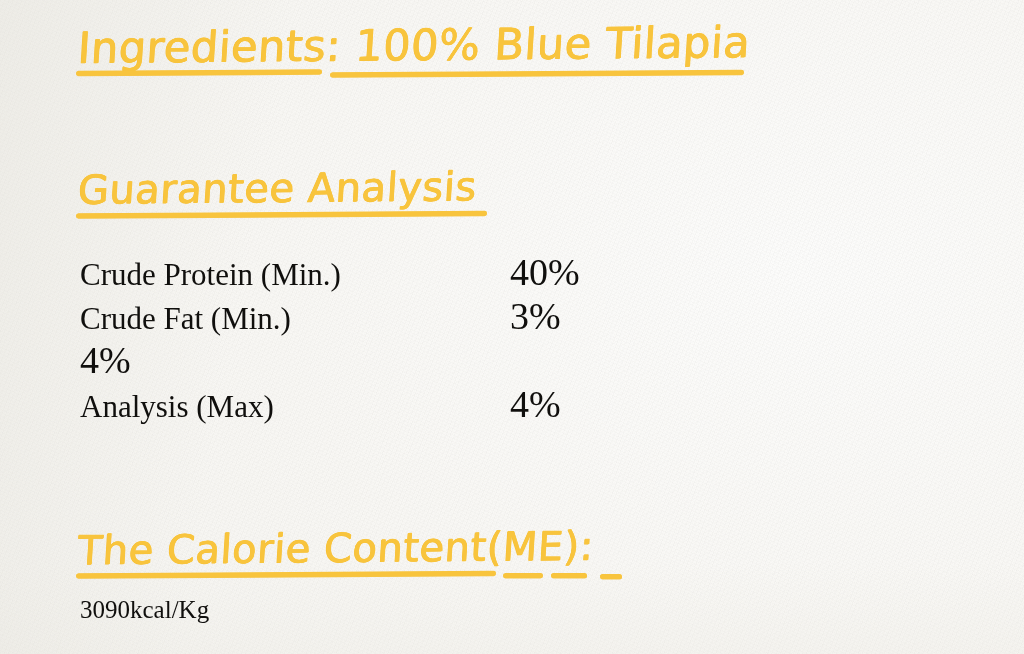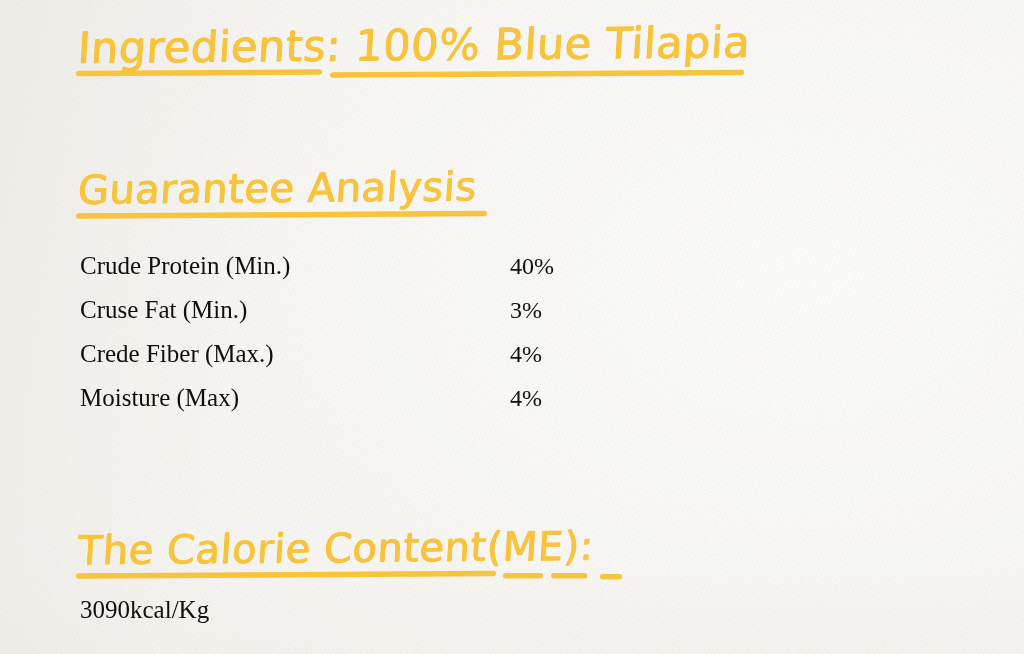--- a/index.html
+++ b/index.html
@@ -125,28 +125,28 @@
   }
 
   .analysis-row {
     display: flex;
     align-items: baseline;
     height: 44px;
   }
 
   .analysis-nutrient {
     width: 430px;
-    font-size: 25px;
+    font-size: 31px;
     color: #100f0d;
     font-family: "Liberation Serif", "DejaVu Serif", serif;
     line-height: 1.1;
   }
 
   .analysis-value {
-    font-size: 24px;
+    font-size: 38px;
     color: #100f0d;
     font-family: "Liberation Serif", "DejaVu Serif", serif;
     line-height: 1.1;
   }
 
   
   #calorie-value {
     position: absolute;
     left: 80px;
     top: 596px;
@@ -175,32 +175,31 @@
     <div class="hand-underline" id="underline-guarantee"></div>
 
     <div id="analysis-table">
 
       <div class="analysis-row">
         <span class="analysis-nutrient">Crude Protein (Min.)</span>
         <span class="analysis-value">40%</span>
       </div>
 
       <div class="analysis-row">
-        <span class="analysis-nutrient">Cruse Fat (Min.)</span>
+        <span class="analysis-nutrient">Crude Fat (Min.)</span>
         <span class="analysis-value">3%</span>
       </div>
 
       <div class="analysis-row">
-        <span class="analysis-nutrient">Crede Fiber (Max.)</span>
         <span class="analysis-value">4%</span>
       </div>
 
 
       <div class="analysis-row">
-        <span class="analysis-nutrient">Moisture (Max)</span>
+        <span class="analysis-nutrient">Analysis (Max)</span>
         <span class="analysis-value">4%</span>
       </div>
 
     </div>
 
     <div class="hand-heading" id="heading-calorie">The Calorie Content(ME):</div>
     <div class="hand-underline" id="underline-calorie"></div>
     <div class="hand-underline" id="underline-calorie2"></div>
     <div class="hand-underline" id="underline-calorie3"></div>
     <div class="hand-underline" id="underline-calorie4"></div>

